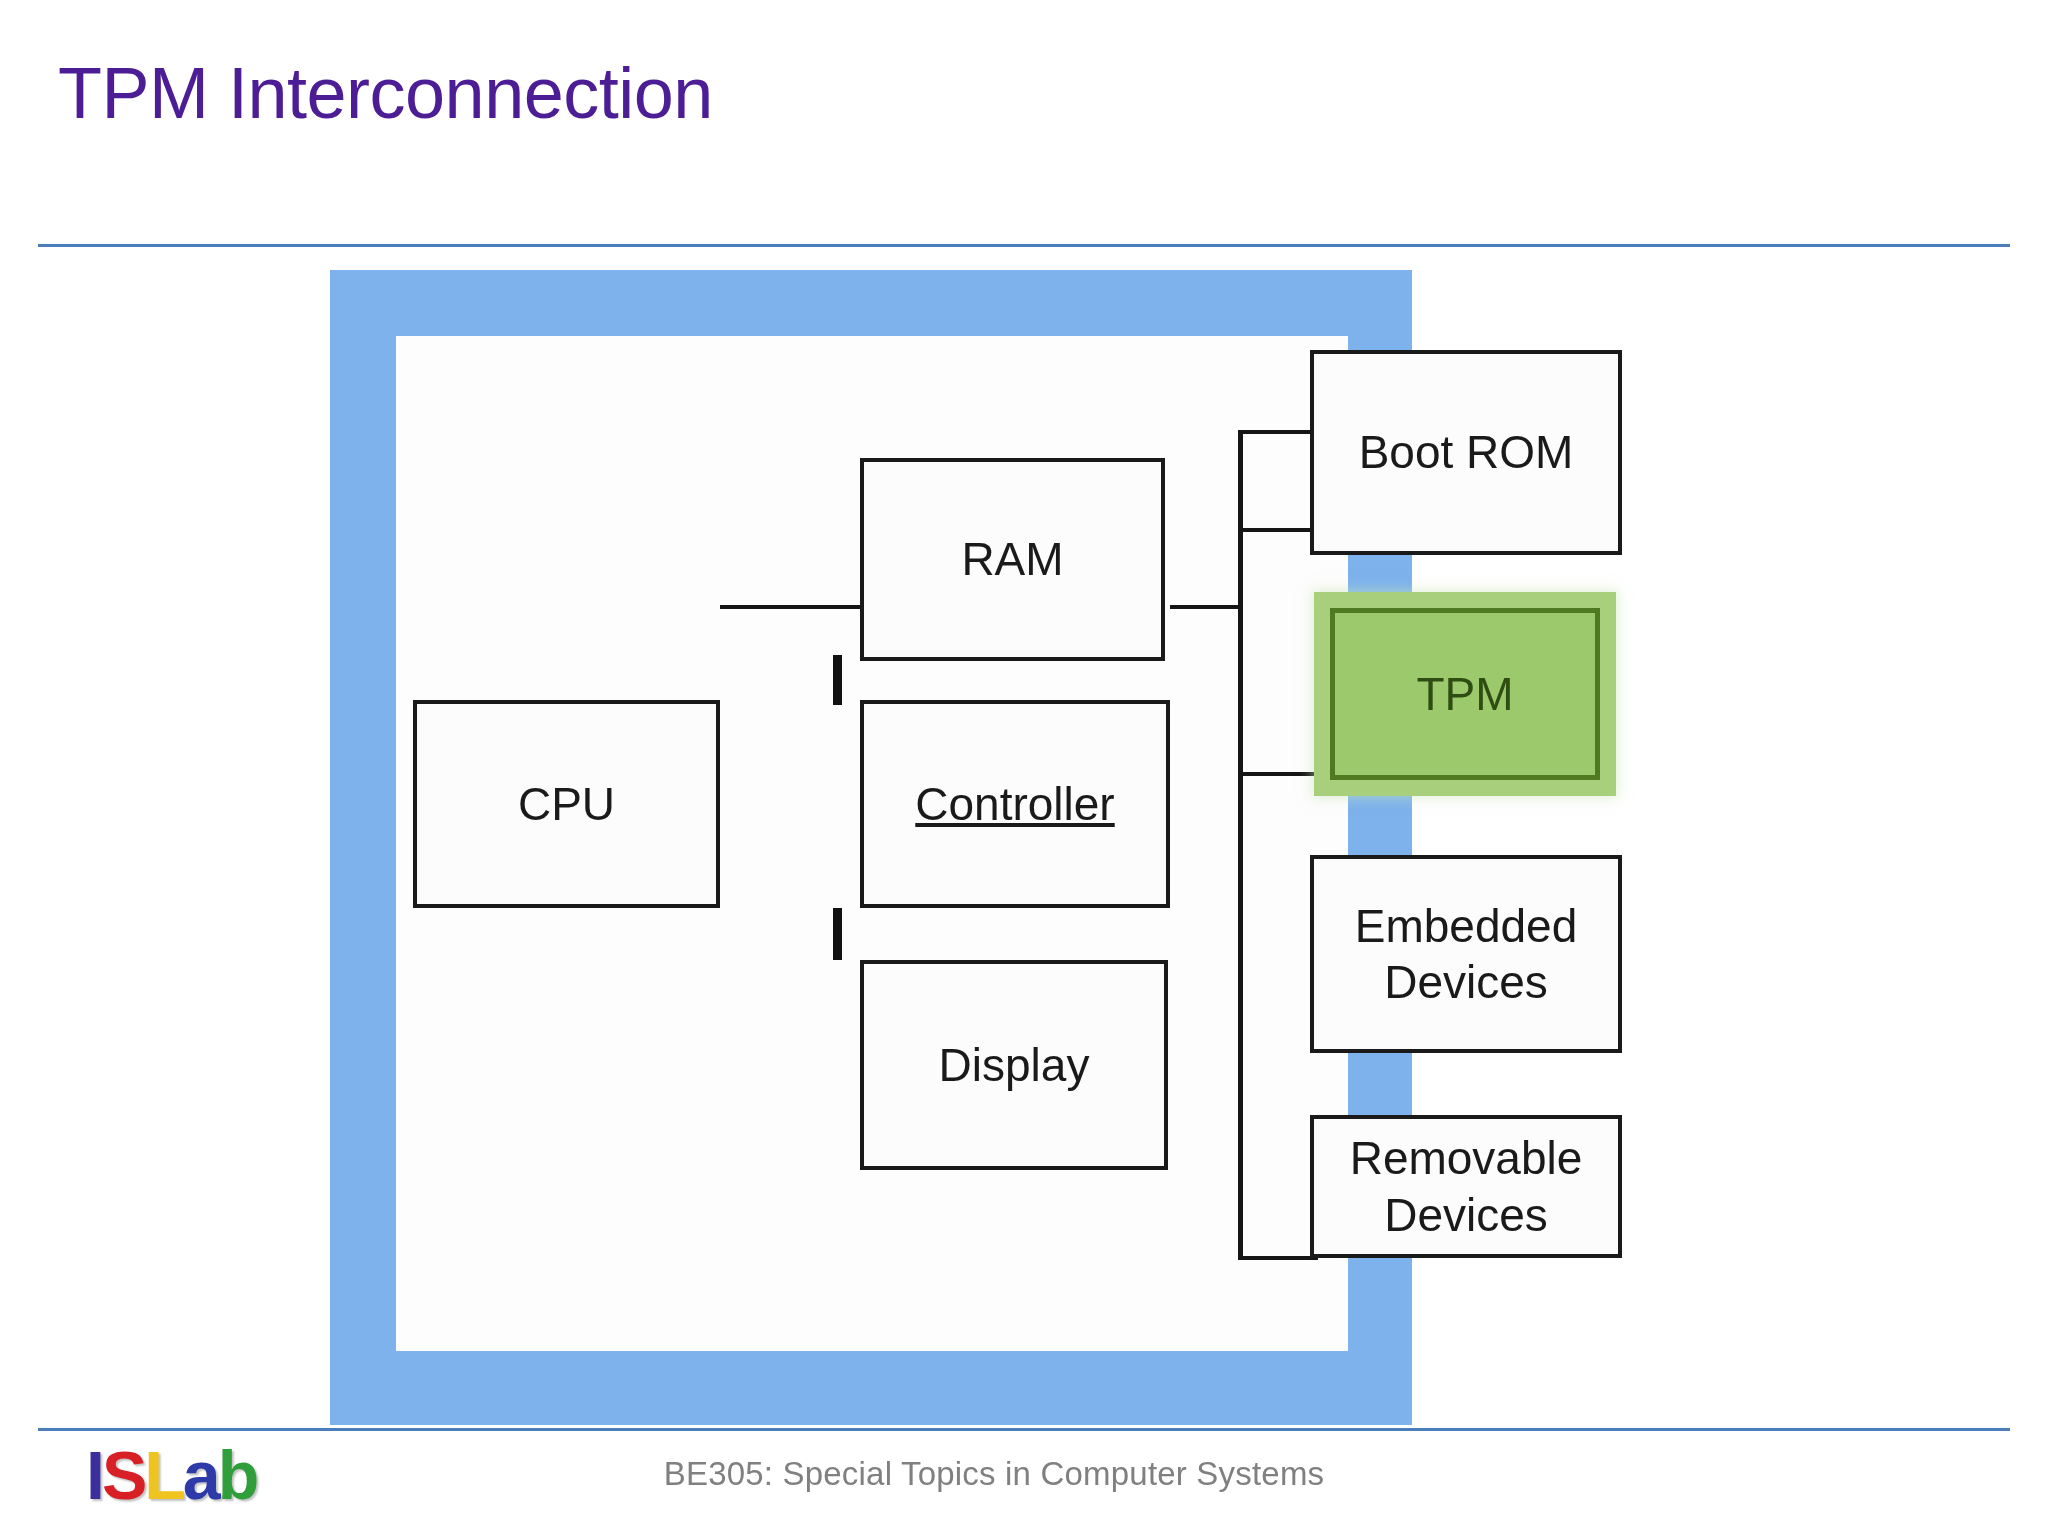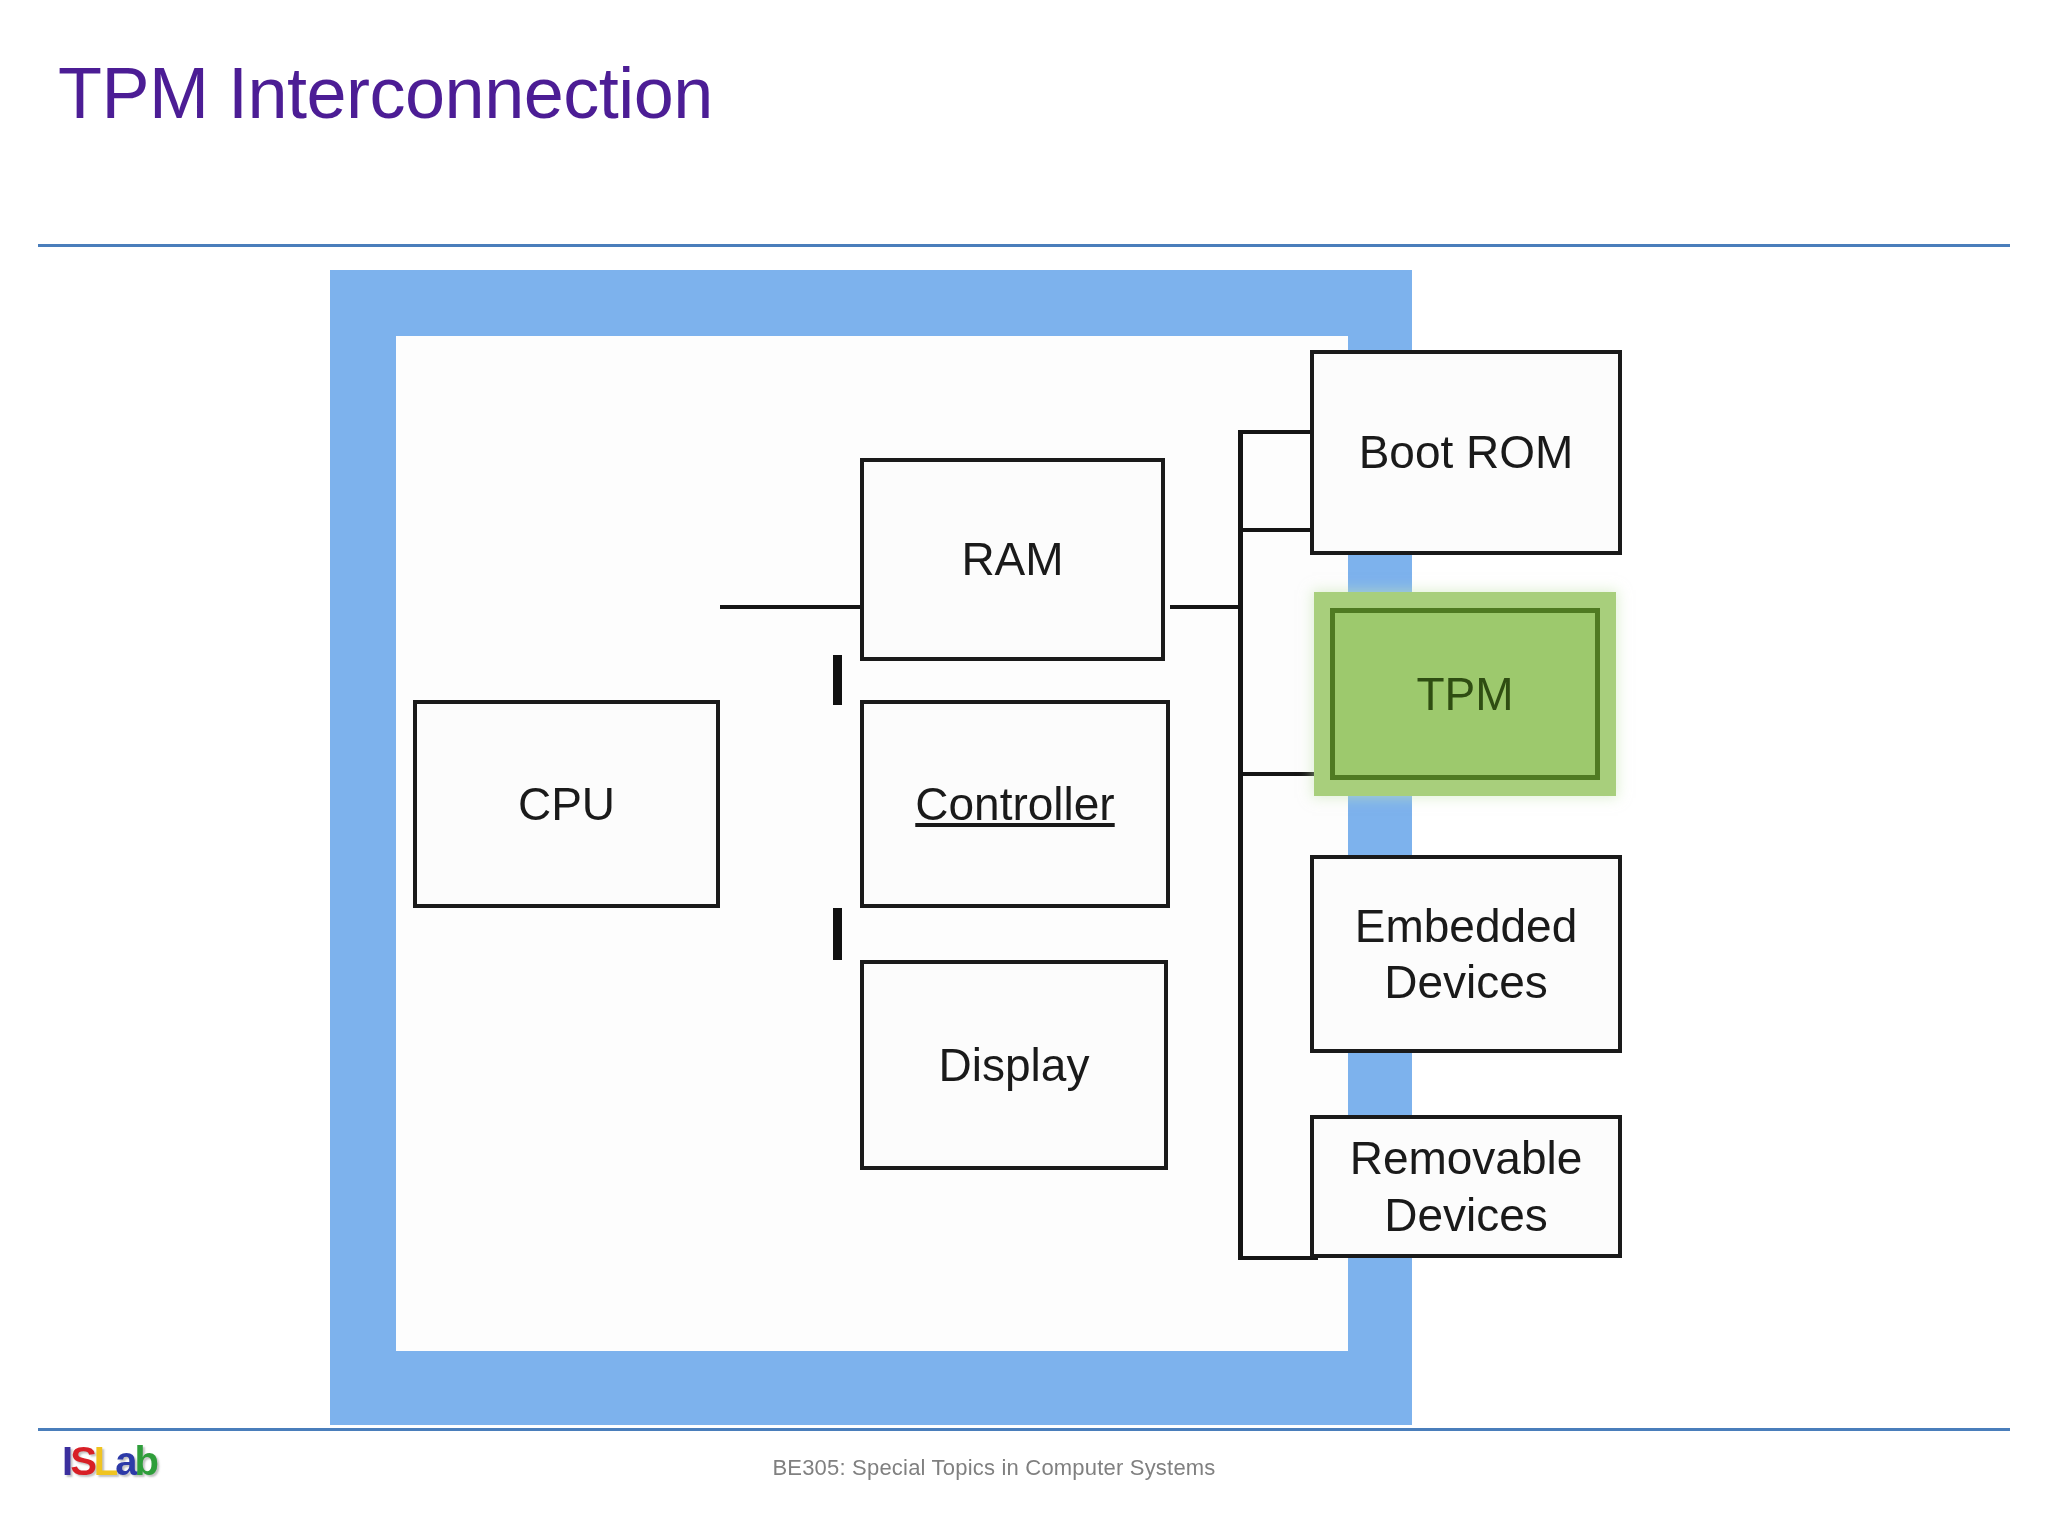--- a/index.html
+++ b/index.html
@@ -53,30 +53,30 @@
     background: #4a7ebb;
   }
 
   
   .footer-text {
     position: absolute;
     left: 0;
     top: 1455px;
     width: 1988px;
     text-align: center;
-    font-size: 22px;
+    font-size: 33px;
     color: #808080;
     letter-spacing: 0.2px;
   }
 
   .logo {
     position: absolute;
-    left: 62px;
+    left: 86px;
     top: 1441px;
-    font-size: 40px;
+    font-size: 68px;
     font-weight: 700;
     font-family: "Liberation Sans", sans-serif;
     line-height: 1;
     letter-spacing: -3px;
     white-space: nowrap;
     text-shadow: 2px 2px 2px rgba(120,120,120,0.45);
   }
   .logo span { display: inline-block; }
 
   

